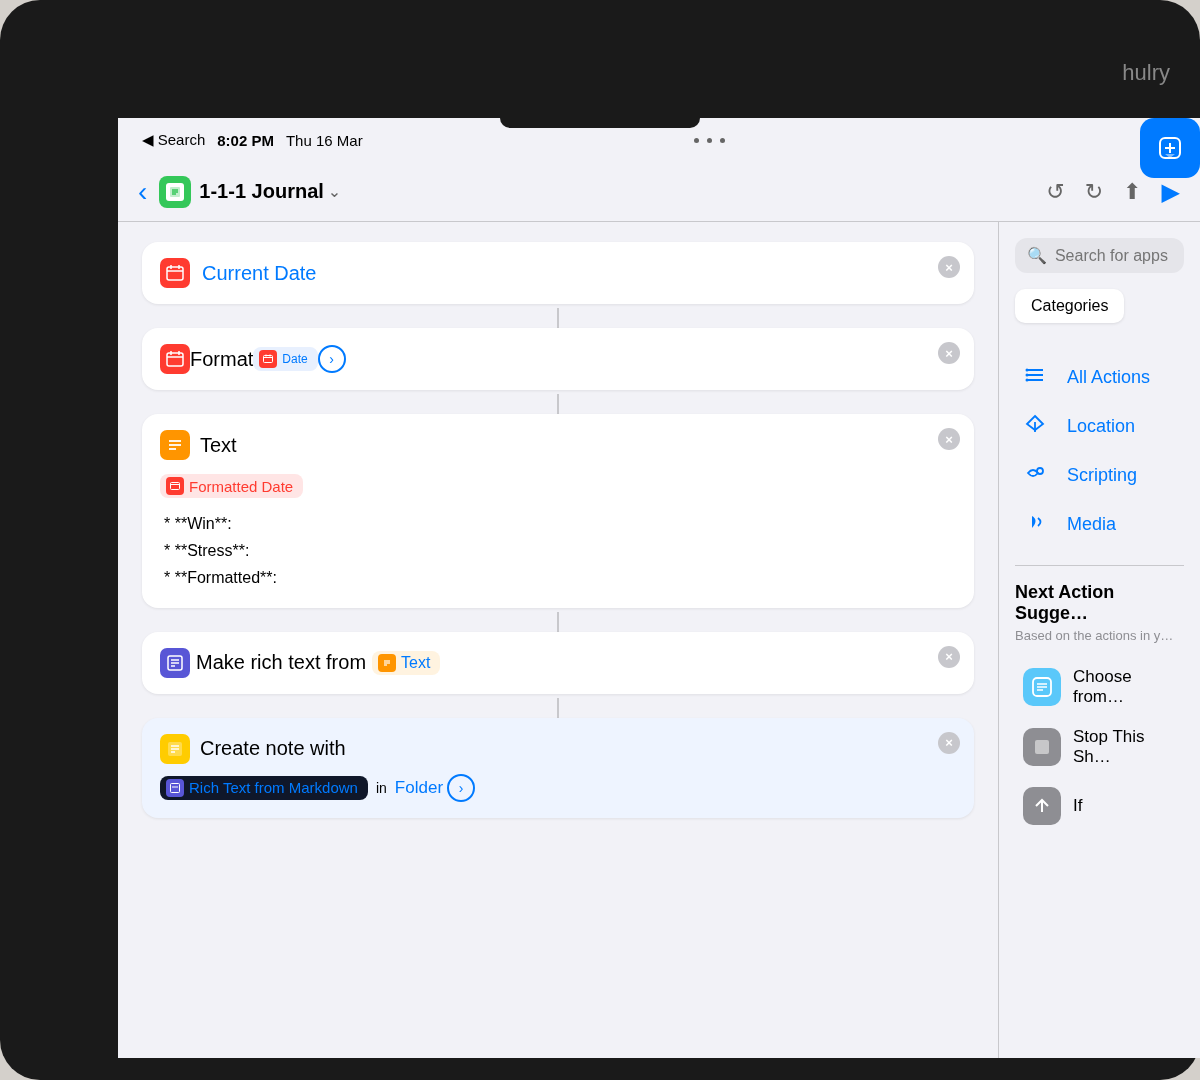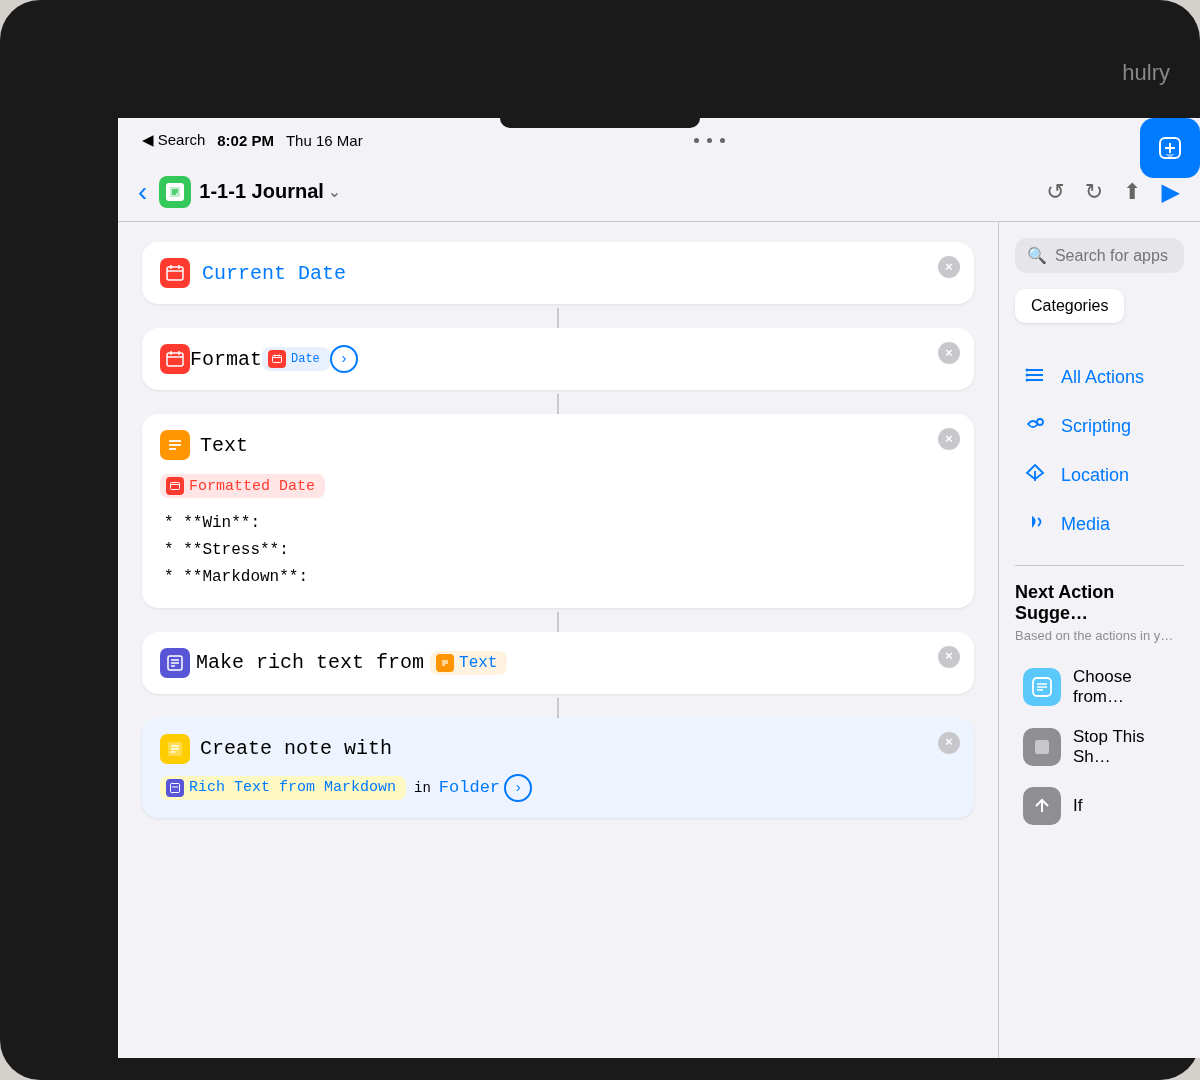--- a/index.html
+++ b/index.html
@@ -143,21 +143,20 @@
       display: flex;
       height: calc(100% - 104px);
     }
 
     
     .workflow-area {
       flex: 0 0 880px;
       background: #f2f2f7;
       overflow-y: auto;
       padding: 20px 24px;
-      font-family: Liberation Mono, monospace;
     }
 
     
     .sidebar {
       flex: 1;
       background: #f2f2f7;
       border-left: 0.5px solid #c8c8cc;
       overflow-y: auto;
       padding: 16px;
     }
@@ -407,21 +406,21 @@
       align-items: center;
       gap: 8px;
       margin-top: 10px;
       flex-wrap: wrap;
     }
 
     .rich-text-token {
       display: inline-flex;
       align-items: center;
       gap: 5px;
-      background: #fef9c3;
+      background: #0f172a;
       border-radius: 8px;
       padding: 3px 10px 3px 6px;
       cursor: pointer;
     }
 
     .rich-text-token-icon {
       width: 18px;
       height: 18px;
       background: #5856d6;
       border-radius: 4px;
@@ -482,21 +481,21 @@
       cursor: pointer;
       margin-bottom: 30px;
       display: block;
       text-align: center;
       box-shadow: 0 1px 3px rgba(0,0,0,0.1);
     }
 
     .category-item {
       display: flex;
       align-items: center;
-      gap: 14px;
+      gap: 20px;
       padding: 12px 8px;
       cursor: pointer;
       border-radius: 10px;
     }
 
     .category-icon {
       color: #007aff;
       font-size: 20px;
       width: 24px;
       text-align: center;
@@ -701,21 +700,21 @@
             <svg width="10" height="10" viewBox="0 0 10 10">
               <rect x="0.5" y="1.5" width="9" height="7" rx="1" fill="none" stroke="white" stroke-width="1"></rect>
               <line x1="0.5" y1="3.5" x2="9.5" y2="3.5" stroke="white" stroke-width="1"></line>
             </svg>
           </div>
           <span class="formatted-date-text">Formatted Date</span>
         </div>
         <div class="text-content">
           <div>* **Win**:</div>
           <div>* **Stress**:</div>
-          <div>* **Markdown**:</div>
+          <div>* **Formatted**:</div>
         </div>
         <div class="action-card-close">×</div>
       </div>
 
       <div class="connector-line"></div>
 
       <div class="action-card">
         <div class="rich-text-card">
           <div class="icon-richtext">
             <svg width="18" height="18" viewBox="0 0 18 18">
@@ -794,35 +793,35 @@
             <circle cx="2" cy="10" r="1.5" fill="#007aff"></circle>
             <circle cx="2" cy="15" r="1.5" fill="#007aff"></circle>
           </svg>
         </span>
         <span class="category-label">All Actions</span>
       </div>
 
       <div class="category-item">
         <span class="category-icon">
           <svg width="20" height="20" viewBox="0 0 20 20">
+            <path d="M10 2 L18 10 L10 16 L2 10 Z" fill="none" stroke="#007aff" stroke-width="1.8"></path>
+            <line x1="10" y1="8" x2="10" y2="18" stroke="#007aff" stroke-width="1.8"></line>
+          </svg>
+        </span>
+        <span class="category-label">Location</span>
+      </div>
+
+      <div class="category-item">
+        <span class="category-icon">
+          <svg width="20" height="20" viewBox="0 0 20 20">
             <path d="M3 10 Q8 4 13 10 Q8 16 3 10 Z" fill="none" stroke="#007aff" stroke-width="1.8"></path>
             <circle cx="15" cy="8" r="3" fill="none" stroke="#007aff" stroke-width="1.8"></circle>
           </svg>
         </span>
         <span class="category-label">Scripting</span>
-      </div>
-
-      <div class="category-item">
-        <span class="category-icon">
-          <svg width="20" height="20" viewBox="0 0 20 20">
-            <path d="M10 2 L18 10 L10 16 L2 10 Z" fill="none" stroke="#007aff" stroke-width="1.8"></path>
-            <line x1="10" y1="8" x2="10" y2="18" stroke="#007aff" stroke-width="1.8"></line>
-          </svg>
-        </span>
-        <span class="category-label">Location</span>
       </div>
 
       <div class="category-item">
         <span class="category-icon">
           <svg width="20" height="20" viewBox="0 0 20 20">
             <path d="M7 4 Q14 8 7 16 Z" fill="#007aff"></path>
             <path d="M13 6 Q18 10 13 14" fill="none" stroke="#007aff" stroke-width="1.8"></path>
           </svg>
         </span>
         <span class="category-label">Media</span>

